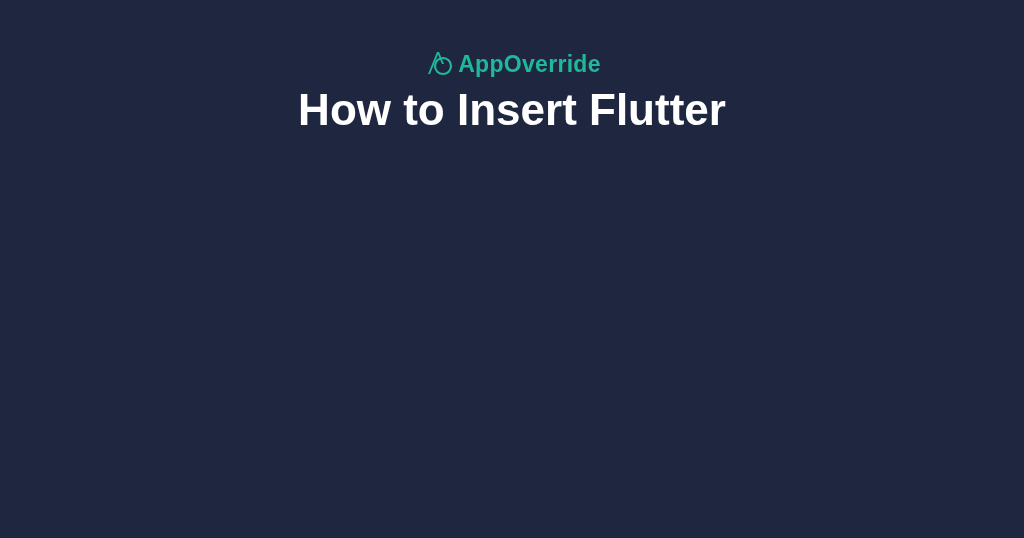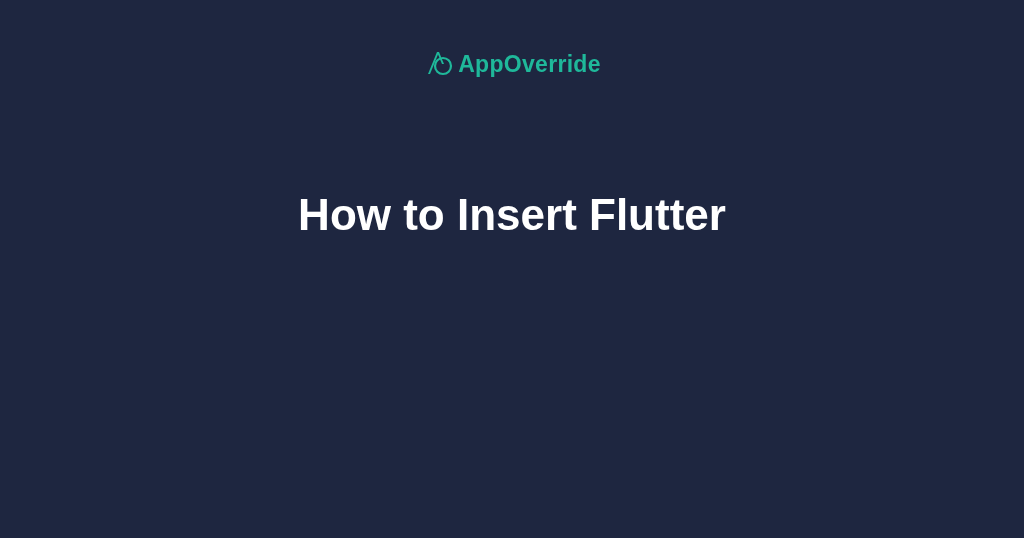--- a/index.html
+++ b/index.html
@@ -35,21 +35,20 @@
       font-size: 23px;
       font-weight: 600;
       letter-spacing: 0.3px;
     }
     .headline {
       color: #ffffff;
       font-size: 44px;
       font-weight: 700;
       text-align: center;
       line-height: 1.35;
-      margin-top: 105px;
       max-width: 720px;
     }
   </style>
 </head>
 <body>
 
 <div class="logo-container">
   <span class="logo-icon">
     <svg width="32" height="32" viewBox="0 0 32 32" fill="none">
       <path d="M 5 26 L 14 4 L 16 4 L 7 26 Z" fill="#1fb89a"></path>

